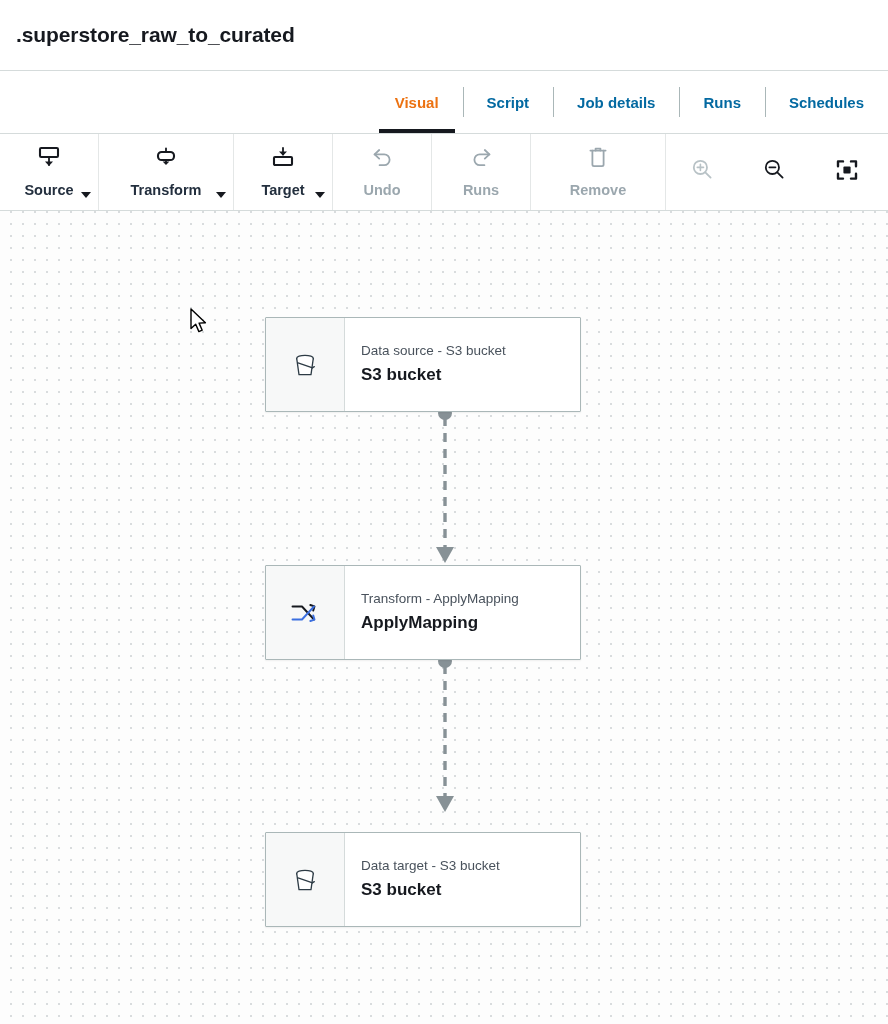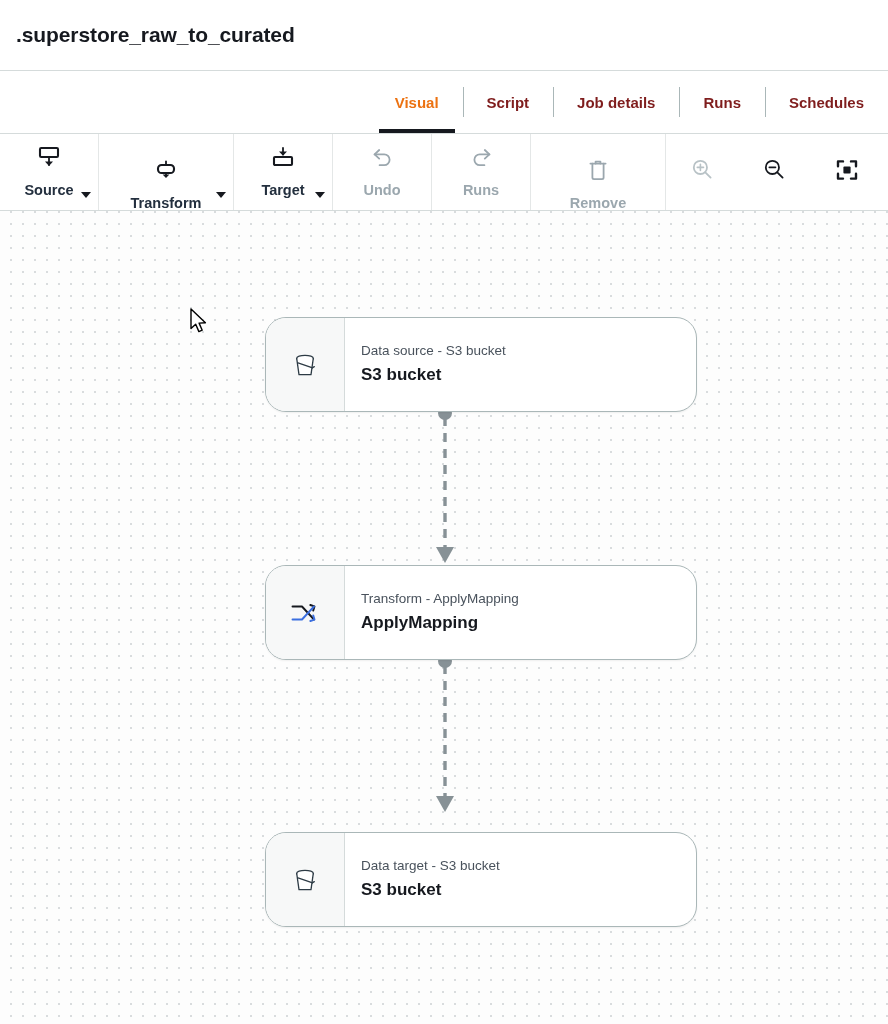--- a/index.html
+++ b/index.html
@@ -51,21 +51,21 @@
     justify-content: flex-end;
   }
   .tab {
     position: relative;
     display: flex;
     align-items: center;
     justify-content: center;
     padding: 0 24px;
     font-size: 15px;
     font-weight: bold;
-    color: #7f1d1d;
+    color: #0369a1;
     cursor: pointer;
     white-space: nowrap;
   }
   .tab + .tab::before {
     content: "";
     position: absolute;
     left: 0;
     top: 16px;
     bottom: 16px;
     width: 1px;
@@ -98,21 +98,21 @@
     width: 99px;
     display: flex;
     flex-direction: column;
     align-items: center;
     justify-content: center;
     gap: 14px;
     cursor: pointer;
     border-right: 1px solid #e4e7e7;
     color: #232f3e;
   }
-  .tool-btn.wide { width: 135px; justify-content: flex-end; }
+  .tool-btn.wide { width: 135px; }
   .tool-btn.disabled { color: #9ba7ae; cursor: default; }
   .tool-btn .tool-label {
     font-size: 14.5px;
     font-weight: bold;
     line-height: 1;
     white-space: nowrap;
   }
   .tool-btn .tool-icon {
     height: 22px;
     display: flex;
@@ -156,26 +156,26 @@
   .edges {
     position: absolute;
     inset: 0;
     width: 100%;
     height: 100%;
     pointer-events: none;
   }
 
   .node {
     position: absolute;
-    width: 432px;
+    width: 316px;
     height: 95px;
     display: flex;
     background: #ffffff;
     border: 1px solid #aab7b8;
-    border-radius: 21px;
+    border-radius: 1px;
     box-shadow: 0 1px 2px rgba(0,0,0,0.06);
     overflow: hidden;
     cursor: pointer;
   }
   .node-icon {
     width: 79px;
     flex: 0 0 79px;
     background: #f7f8f8;
     border-right: 1px solid #d5dbdb;
     display: flex;

